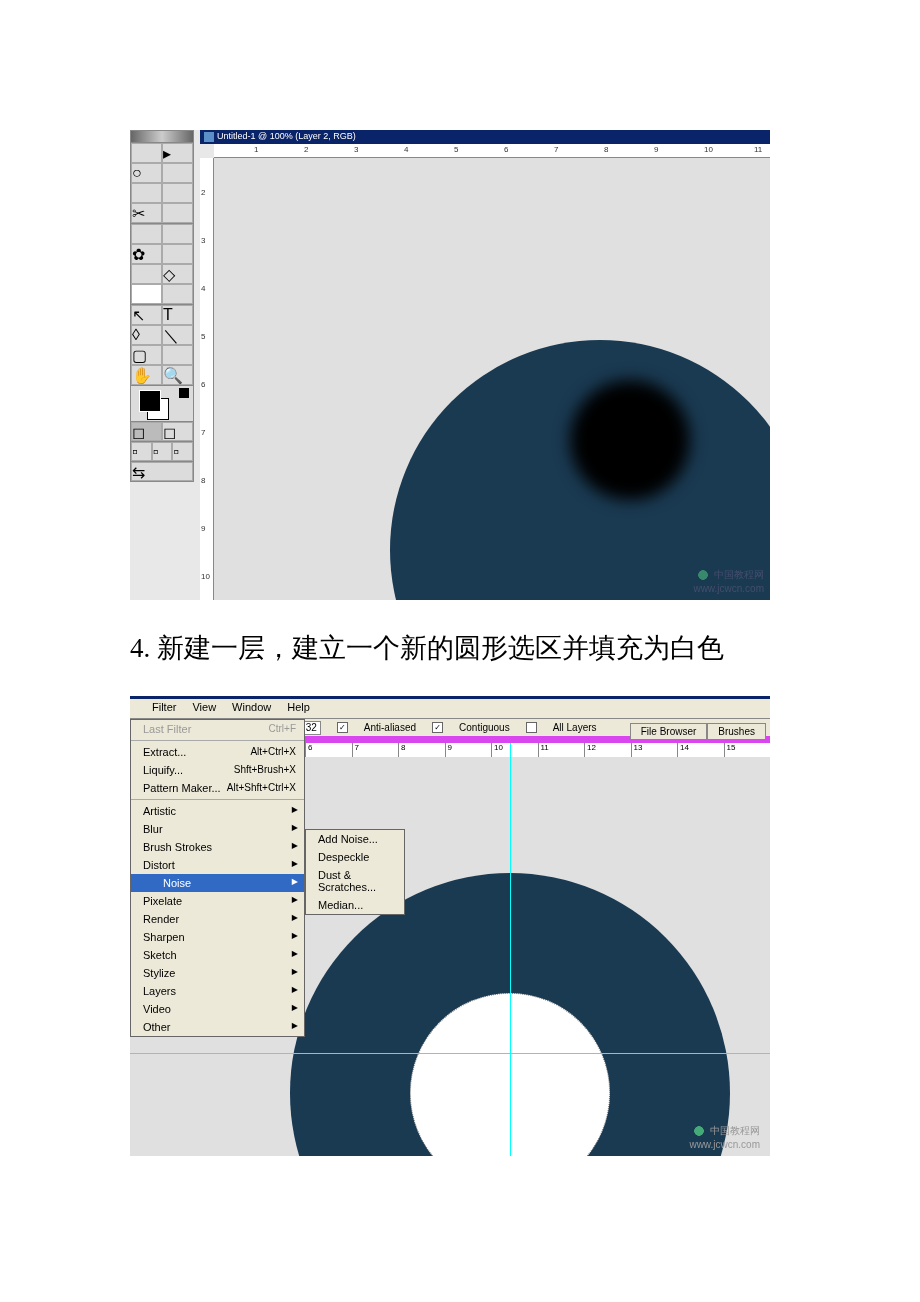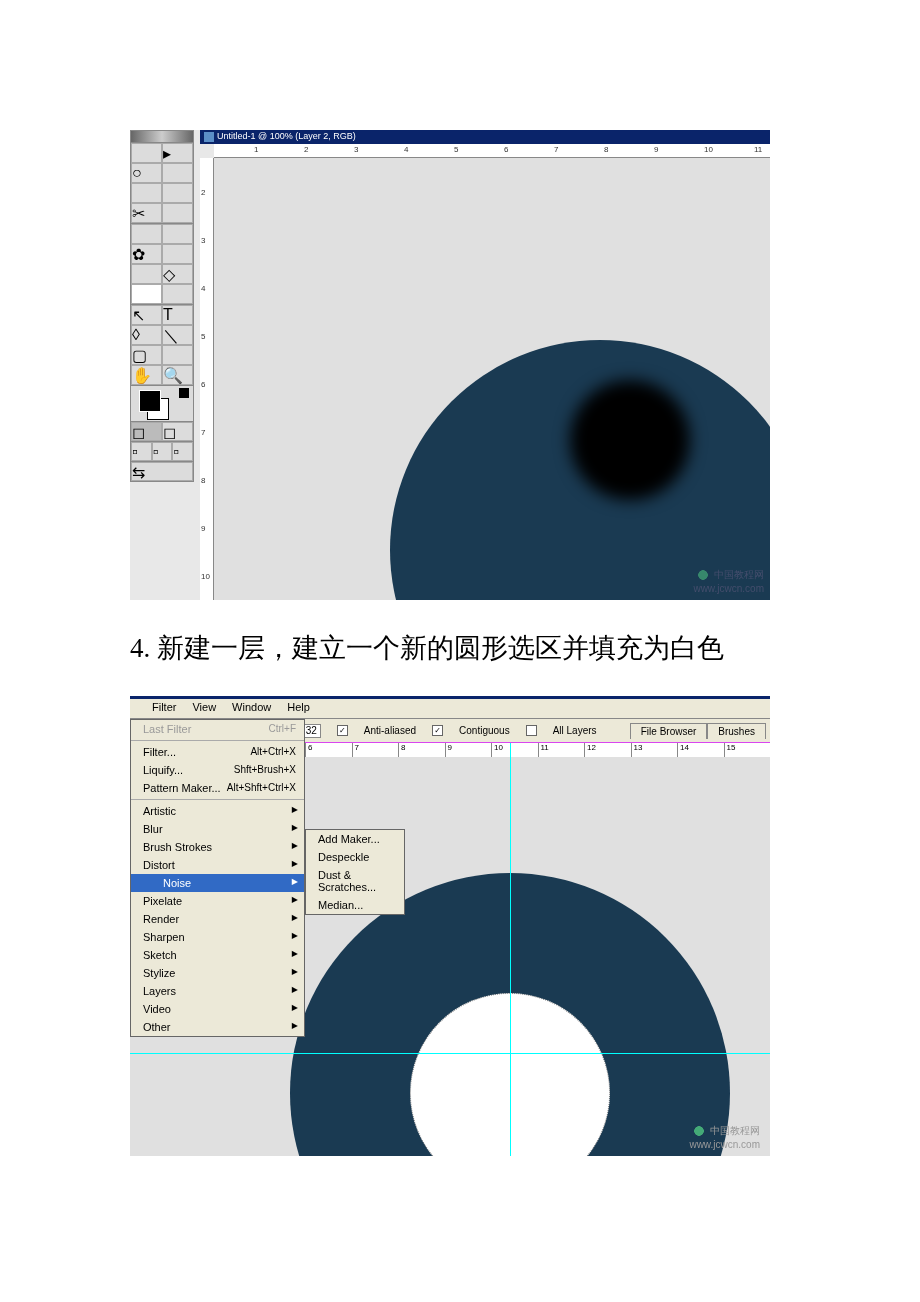--- a/index.html
+++ b/index.html
@@ -37,21 +37,21 @@
     .watermark { position: absolute; bottom: 6px; right: 6px; color: #557; font-size: 10px; text-align: right; opacity: 0.7; }
     .wm-logo { display: inline-block; width: 16px; height: 16px; background: radial-gradient(circle, #4a7 40%, transparent 45%); border-radius: 50%; vertical-align: middle; }
     
     
     .tutorial-text { font-size: 27px; margin: 30px 0 30px 0; font-family: "SimSun", serif; }
     
     
     .screenshot2 { width: 640px; height: 460px; position: relative; border-top: 3px solid #0a246a; }
     .menubar { height: 20px; background: #ece9d8; display: flex; align-items: flex-start; padding: 0 14px; font-size: 11px; border-bottom: 1px solid #888; }
     .menu-item { padding: 2px 8px; }
-    .optionsbar { height: 24px; background: #ece9d8; display: flex; align-items: center; padding: 0 6px; font-size: 10px; gap: 16px; border-bottom: 1px solid #d946ef; }
+    .optionsbar { height: 24px; background: #ece9d8; display: flex; align-items: center; padding: 0 6px; font-size: 10px; gap: 16px; border-bottom: 7px solid #d946ef; }
     .opt-label { margin-right: 2px; }
     .opt-field { background: #fff; border: 1px solid #888; padding: 0 3px; height: 14px; display: inline-flex; align-items: center; }
     .opt-check { width: 11px; height: 11px; background: #fff; border: 1px solid #666; display: inline-flex; align-items: center; justify-content: center; font-size: 8px; }
     .tabs { position: absolute; right: 4px; top: 24px; display: flex; }
     .tab { background: #ece9d8; border: 1px solid #888; border-bottom: none; padding: 2px 10px; font-size: 10px; }
     
     .filter-menu { position: absolute; top: 20px; left: 0; width: 175px; background: #ece9d8; border: 1px solid #666; font-size: 11px; z-index: 10; }
     .fm-row { display: flex; justify-content: space-between; padding: 3px 8px 3px 12px; position: relative; }
     .fm-row.disabled { color: #999; }
     .fm-row.hl { background: #316ac5; color: #fff; padding-left: 32px; }
@@ -215,21 +215,21 @@
       </div>
     </div>
 
     <div class="filter-menu">
       <div class="fm-row disabled">
           <span>Last Filter</span>
           <span class="fm-shortcut">Ctrl+F</span>
         </div>
       <div class="fm-sep"></div>
       <div class="fm-row">
-          <span>Filter...</span>
+          <span>Extract...</span>
           <span class="fm-shortcut">Alt+Ctrl+X</span>
         </div>
       <div class="fm-row">
           <span>Liquify...</span>
           <span class="fm-shortcut">Shft+Brush+X</span>
         </div>
       <div class="fm-row">
           <span>Pattern Maker...</span>
           <span class="fm-shortcut">Alt+Shft+Ctrl+X</span>
         </div>
@@ -282,20 +282,20 @@
           <span>Video</span>
           <span class="fm-arrow">▶</span>
         </div>
       <div class="fm-row">
           <span>Other</span>
           <span class="fm-arrow">▶</span>
         </div>
     </div>
 
     <div class="submenu">
-      <div class="sm-row">Add Maker...</div>
+      <div class="sm-row">Add Noise...</div>
       <div class="sm-row">Despeckle</div>
       <div class="sm-row">Dust &amp; Scratches...</div>
       <div class="sm-row">Median...</div>
     </div>
   </div>
 
 </div>
 
 </body></html>

